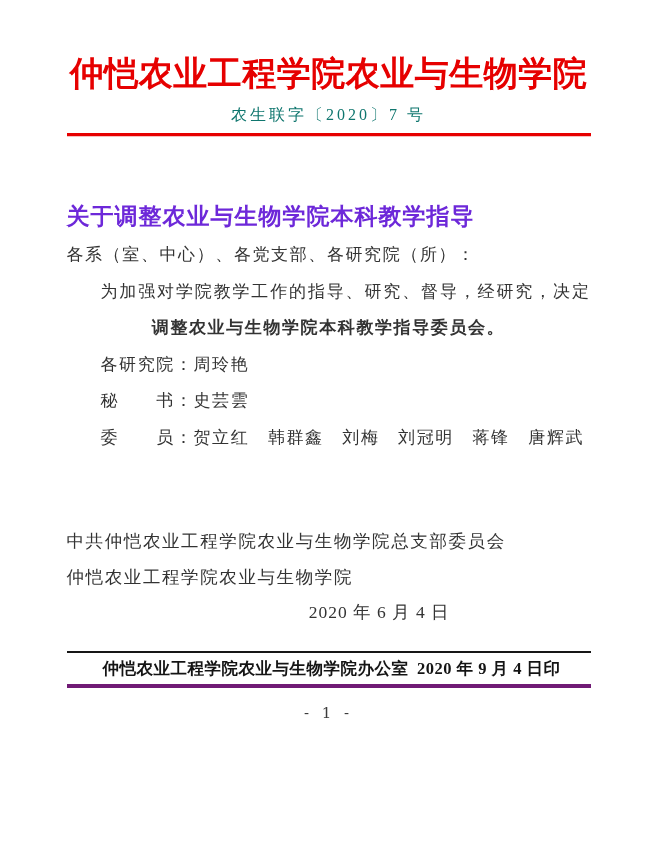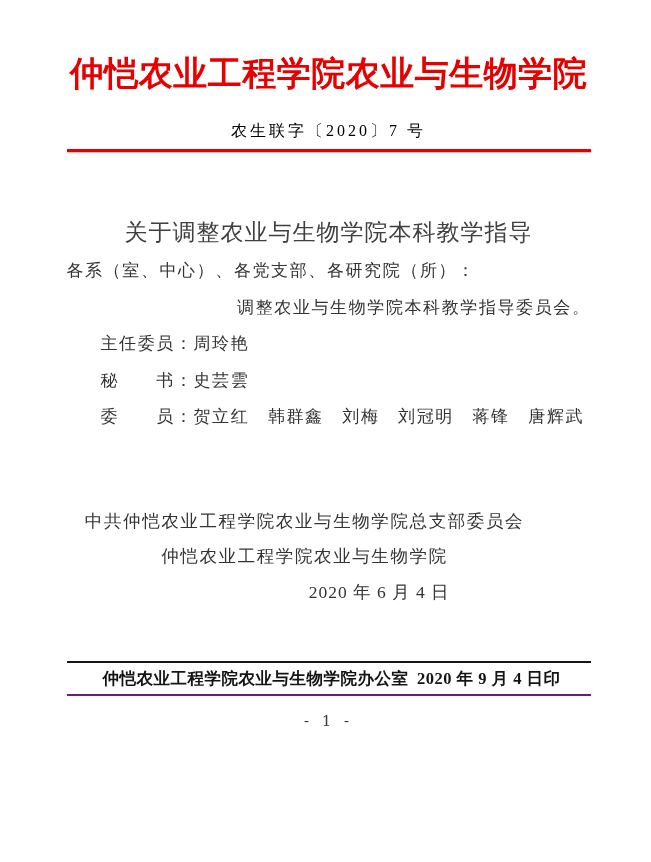--- a/index.html
+++ b/index.html
@@ -24,76 +24,76 @@
     padding-top: 50px;
     font-size: 34px;
     line-height: 48px;
     font-weight: bold;
     text-align: center;
     color: #e60000;
     letter-spacing: 0.5px;
     white-space: nowrap;
   }
   .doc-number {
-    margin-top: 22px;
+    margin-top: 6px;
     font-size: 16px;
     line-height: 22px;
     text-align: center;
-    color: #000000;
+    color: #0f766e;
     letter-spacing: 3px;
   }
   .red-rule {
     margin-top: 7px;
     height: 3px;
     background: #e60000;
     box-shadow: 0 1px 0 rgba(230,0,0,0.25);
   }
   
   .doc-title {
     margin-top: 60px;
     font-size: 23px;
     line-height: 41px;
-    font-weight: normal;
-    color: #404040;
-    text-align: center;
+    font-weight: bold;
+    color: #6d28d9;
+    text-align: left;
     letter-spacing: 1px;
   }
   
   .body-text {
     font-size: 17px;
     line-height: 36.5px;
     letter-spacing: 1.6px;
     color: #333333;
   }
   .salutation { text-align: left; }
   .para-line-justified {
     text-indent: 2em;
     text-align: justify;
     text-align-last: justify;
   }
-  .para-line { text-align: right; }
+  .para-line { text-align: center; font-weight: bold; }
   .roster-line {
     padding-left: 2em;
     white-space: nowrap;
   }
   
   .signature {
     margin-top: 68px;
     font-size: 17.5px;
     line-height: 35.5px;
     letter-spacing: 1.6px;
     color: #333333;
   }
-  .sig-right { text-align: center; padding-right: 48px; }
+  .sig-right { text-align: left; padding-right: 48px; }
   .sig-date  { text-align: right; padding-right: 141px; letter-spacing: 1px; font-family: Liberation Serif, serif; }
   
   .footer-bar {
-    margin-top: 51px;
+    margin-top: 20px;
     border-top: 2px solid #161616;
-    border-bottom: 2px solid #701a75;
+    border-bottom: 4px solid #701a75;
     padding: 5px 30px 4px 36px;
     display: flex;
     justify-content: space-between;
     align-items: center;
     font-weight: bold;
     font-size: 16.5px;
     color: #141414;
     letter-spacing: 0.5px;
     white-space: nowrap;
   }
@@ -117,25 +117,26 @@
 
   <div class="red-rule"></div>
 
   <div class="doc-title">
     <div>关于调整农业与生物学院本科教学指导</div>
   </div>
 
   <div class="body-text">
     <div class="salutation">各系（室、中心）、各党支部、各研究院（所）：</div>
 
+    <div class="para-line-justified">为加强对学院教学工作的指导、研究、督导，经研究，决定</div>
 
     <div class="para-line">调整农业与生物学院本科教学指导委员会。</div>
 
     <div class="roster-line">
-      <span>主任委员：</span><span>周玲艳</span>
+      <span>各研究院：</span><span>周玲艳</span>
     </div>
 
     <div class="roster-line">
       <span>秘　　书：</span><span>史芸雲</span>
     </div>
 
     <div class="roster-line">
       <span>委　　员：</span><span>贺立红　韩群鑫　刘梅　刘冠明　蒋锋　唐辉武</span>
     </div>
   </div>

